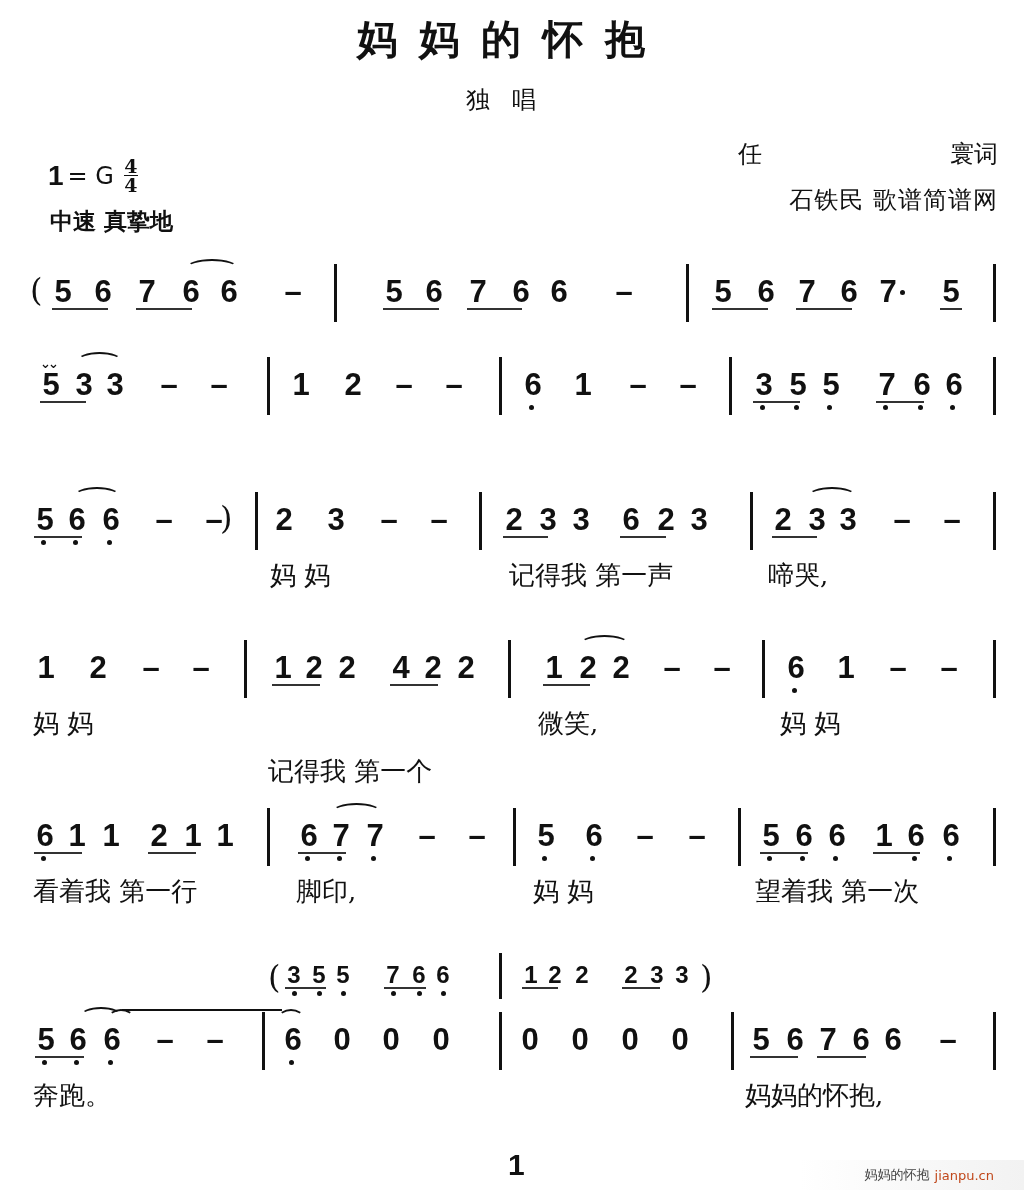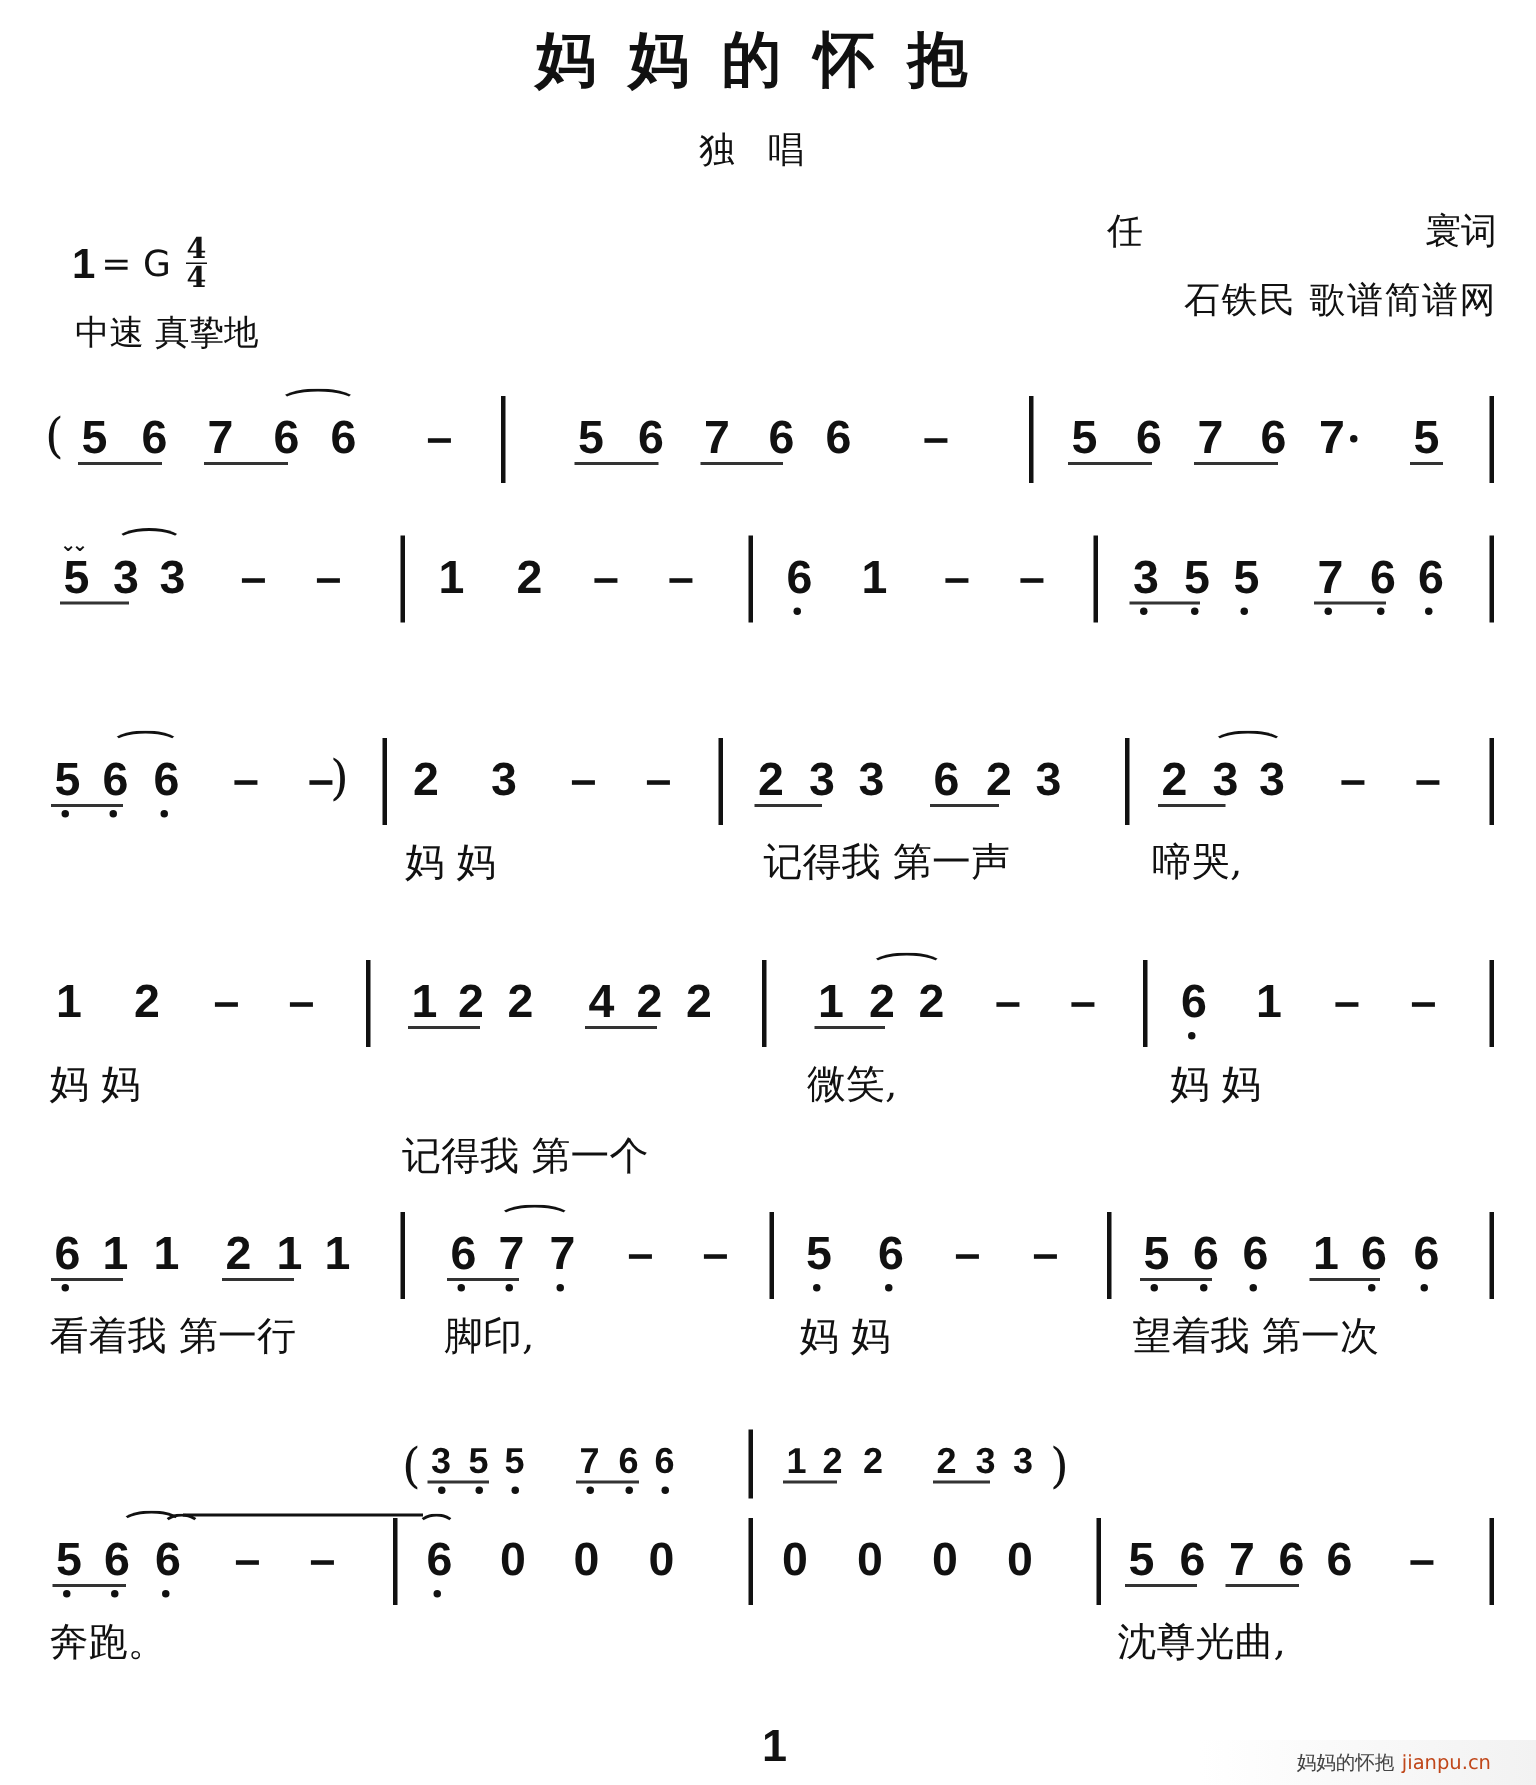--- a/index.html
+++ b/index.html
@@ -4,21 +4,21 @@
 <style>
   html,body{margin:0;padding:0;background:#fff;}
   body{width:1024px;height:1190px;position:relative;overflow:hidden;font-family:"DejaVu Sans",sans-serif;color:#111;}
   .abs{position:absolute;}
   .title{left:0;width:1024px;top:12px;text-align:center;font-family:"DejaVu Serif",serif;font-weight:bold;font-size:40px;letter-spacing:22px;}
   .subtitle{left:0;width:1024px;top:84px;text-align:center;font-family:"DejaVu Serif",serif;font-size:24px;letter-spacing:22px;}
   .key{left:48px;top:158px;font-size:24px;display:flex;align-items:center;gap:4px;}
   .key .one{font-weight:bold;font-family:"Liberation Sans",sans-serif;font-size:28px;}
   .key .frac{display:inline-flex;flex-direction:column;align-items:center;font-family:"DejaVu Serif",serif;font-size:19px;line-height:16px;margin-left:6px;font-weight:bold;}
   .key .frac span.line{width:14px;border-top:1.5px solid #111;margin:1px 0;}
-  .tempo{left:50px;top:206px;font-size:23px;font-weight:normal;}
+  .tempo{left:50px;top:206px;font-size:23px;font-weight:bold;}
   .lyricist{left:738px;top:138px;width:260px;font-family:"DejaVu Serif",serif;font-size:24px;display:flex;justify-content:space-between;}
   .composer{left:738px;top:184px;width:260px;font-family:"DejaVu Serif",serif;font-size:24px;text-align:right;letter-spacing:1px;}
   .note{position:absolute;width:22px;text-align:center;font-family:"Liberation Sans",sans-serif;font-weight:bold;font-size:31px;line-height:34px;}
   .note.small{font-size:24px;line-height:26px;width:18px;}
   .dotb{position:absolute;width:5px;height:5px;border-radius:50%;background:#111;}
   .uline{position:absolute;height:1.6px;background:#333;}
   .bar{position:absolute;width:2.5px;background:#111;}
   .slur{position:absolute;border:2px solid #111;border-bottom:none;border-left-color:transparent;border-right-color:transparent;border-radius:50% 50% 0 0;}
   .slurline{position:absolute;border-top:2px solid #111;}
   .lyric{position:absolute;font-family:"DejaVu Serif",serif;font-size:26px;white-space:pre;line-height:30px;}
@@ -261,21 +261,21 @@
     <div class="uline" style="left: 817px; width: 49px; top: 1056px;"></div>
     <div class="slur" style="left: 80px; width: 38px; height: 16px; top: 1007px;"></div>
     <div class="bar" style="left: 262px; top: 1012px; height: 58px;"></div>
     <div class="bar" style="left: 499px; top: 1012px; height: 58px;"></div>
     <div class="bar" style="left: 731px; top: 1012px; height: 58px;"></div>
     <div class="bar" style="left: 993px; top: 1012px; height: 58px;"></div>
     <div class="slurline" style="left: 122px; width: 160px; top: 1009px;"></div>
     <div class="slur" style="left: 108px; width: 22px; height: 16px; top: 1009px;"></div>
     <div class="slur" style="left: 278px; width: 22px; height: 16px; top: 1009px;"></div>
     <div class="lyric" style="left: 33px; top: 1080px;">奔跑。</div>
-    <div class="lyric" style="left: 745px; top: 1080px;">沈尊光曲,</div>
+    <div class="lyric" style="left: 745px; top: 1080px;">妈妈的怀抱,</div>
     <div class="paren" style="left: 268px; top: 960px;">(</div>
     <div class="note small" style="left: 285px; top: 962px;">3</div>
     <div class="note small" style="left: 310px; top: 962px;">5</div>
     <div class="note small" style="left: 334px; top: 962px;">5</div>
     <div class="note small" style="left: 384px; top: 962px;">7</div>
     <div class="note small" style="left: 410px; top: 962px;">6</div>
     <div class="note small" style="left: 434px; top: 962px;">6</div>
     <div class="note small" style="left: 522px; top: 962px;">1</div>
     <div class="note small" style="left: 546px; top: 962px;">2</div>
     <div class="note small" style="left: 573px; top: 962px;">2</div>

